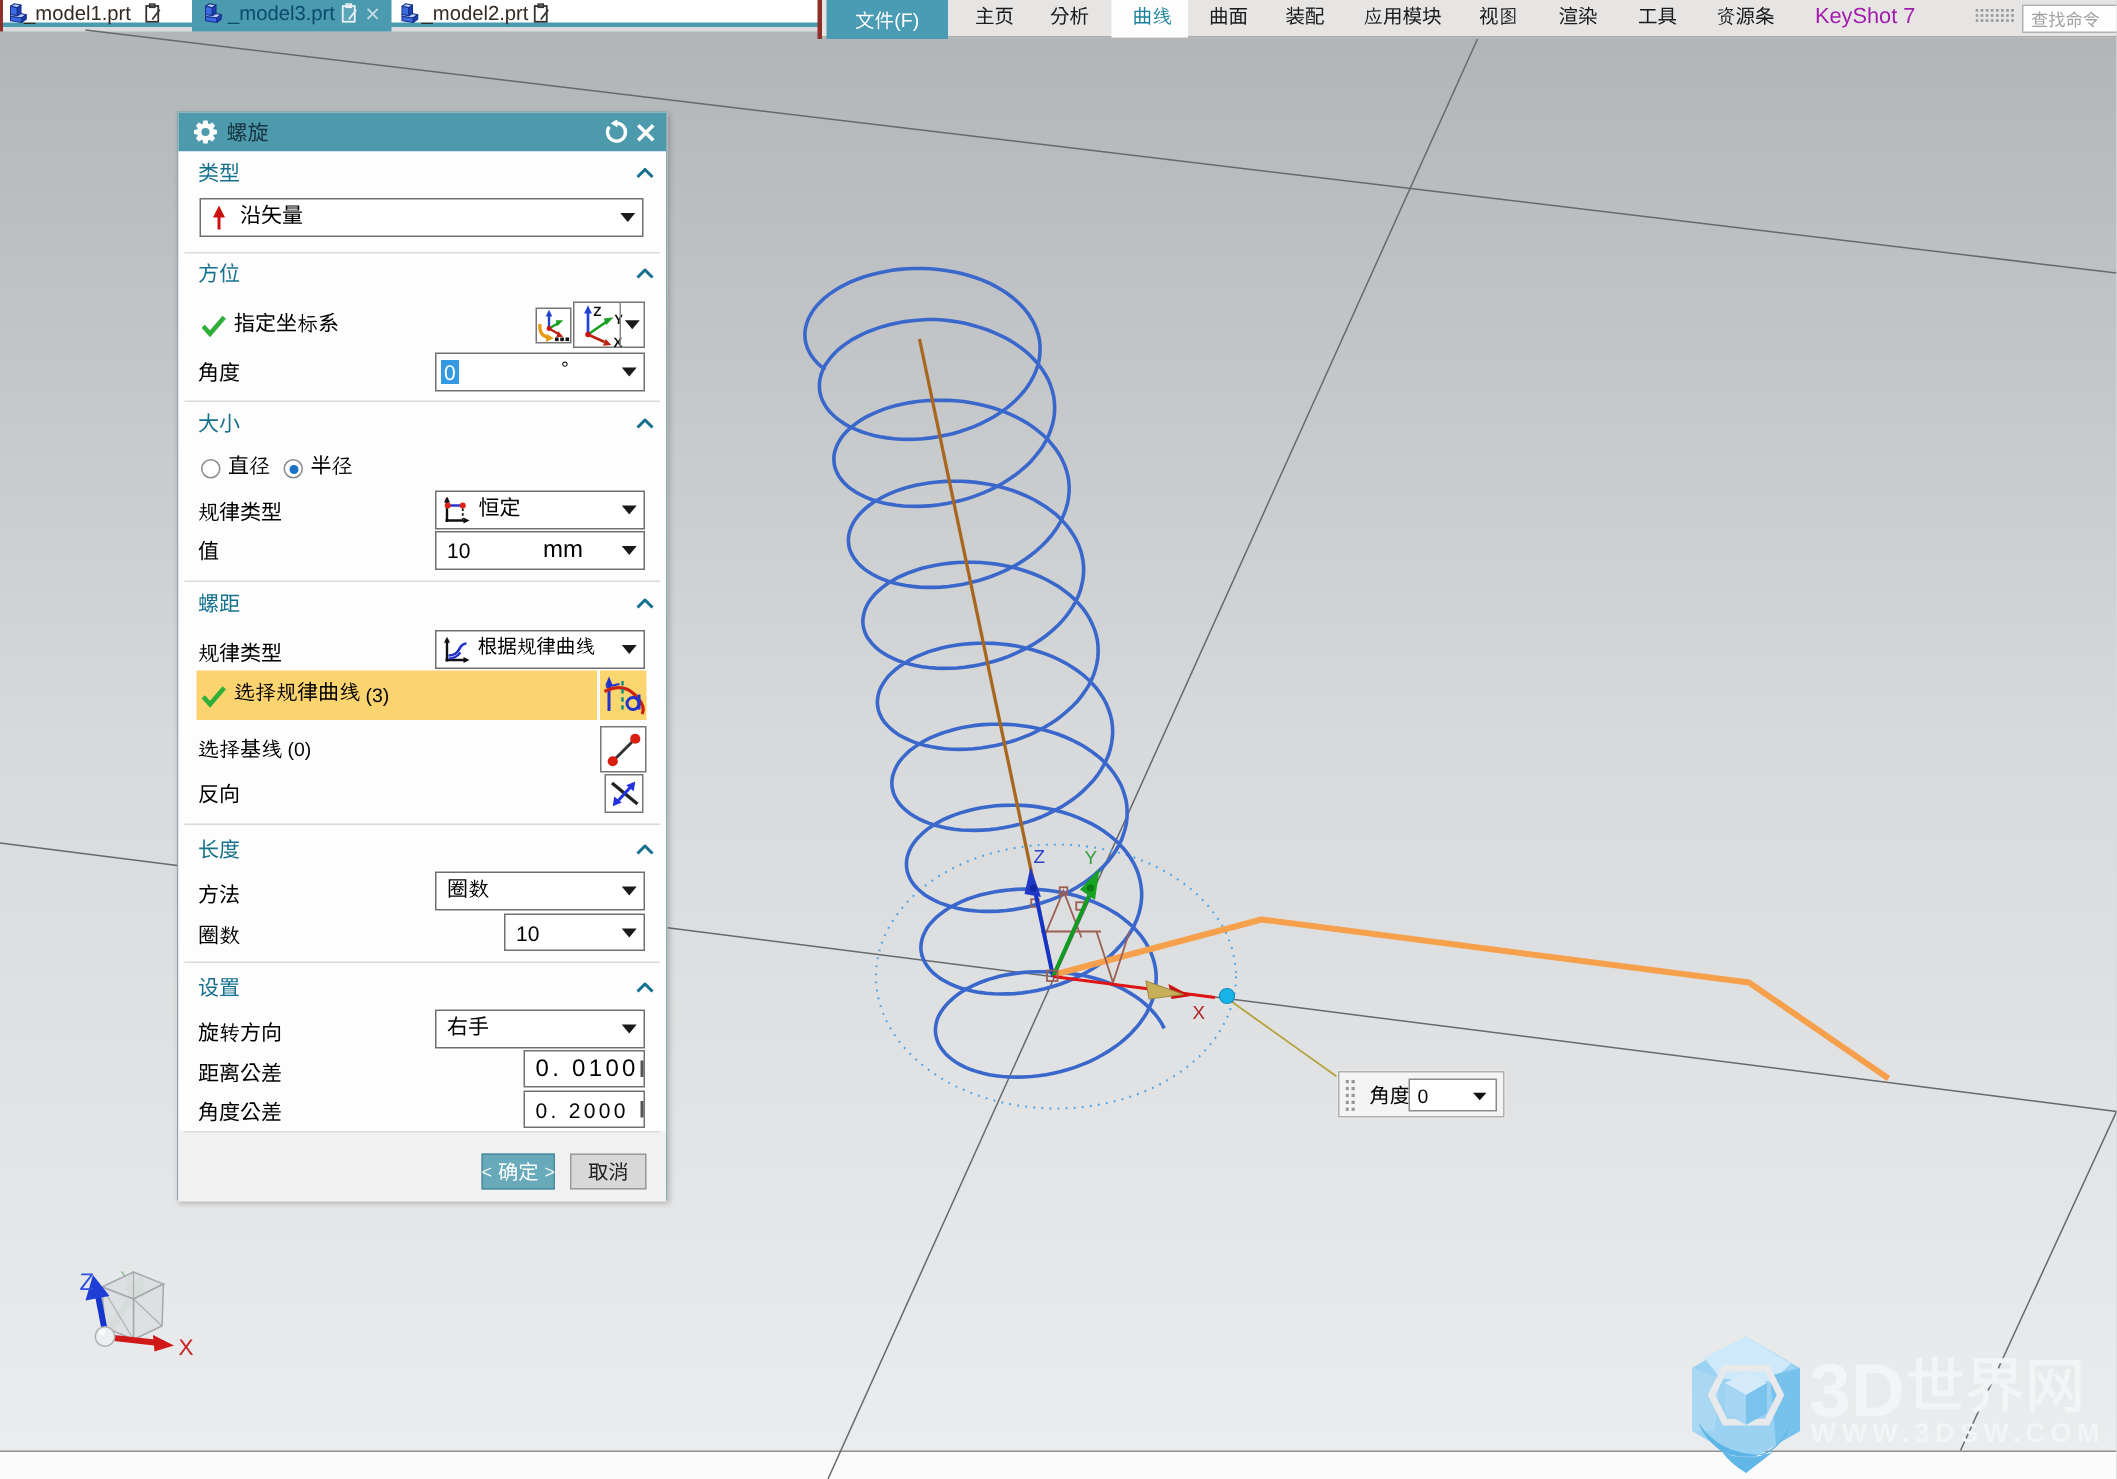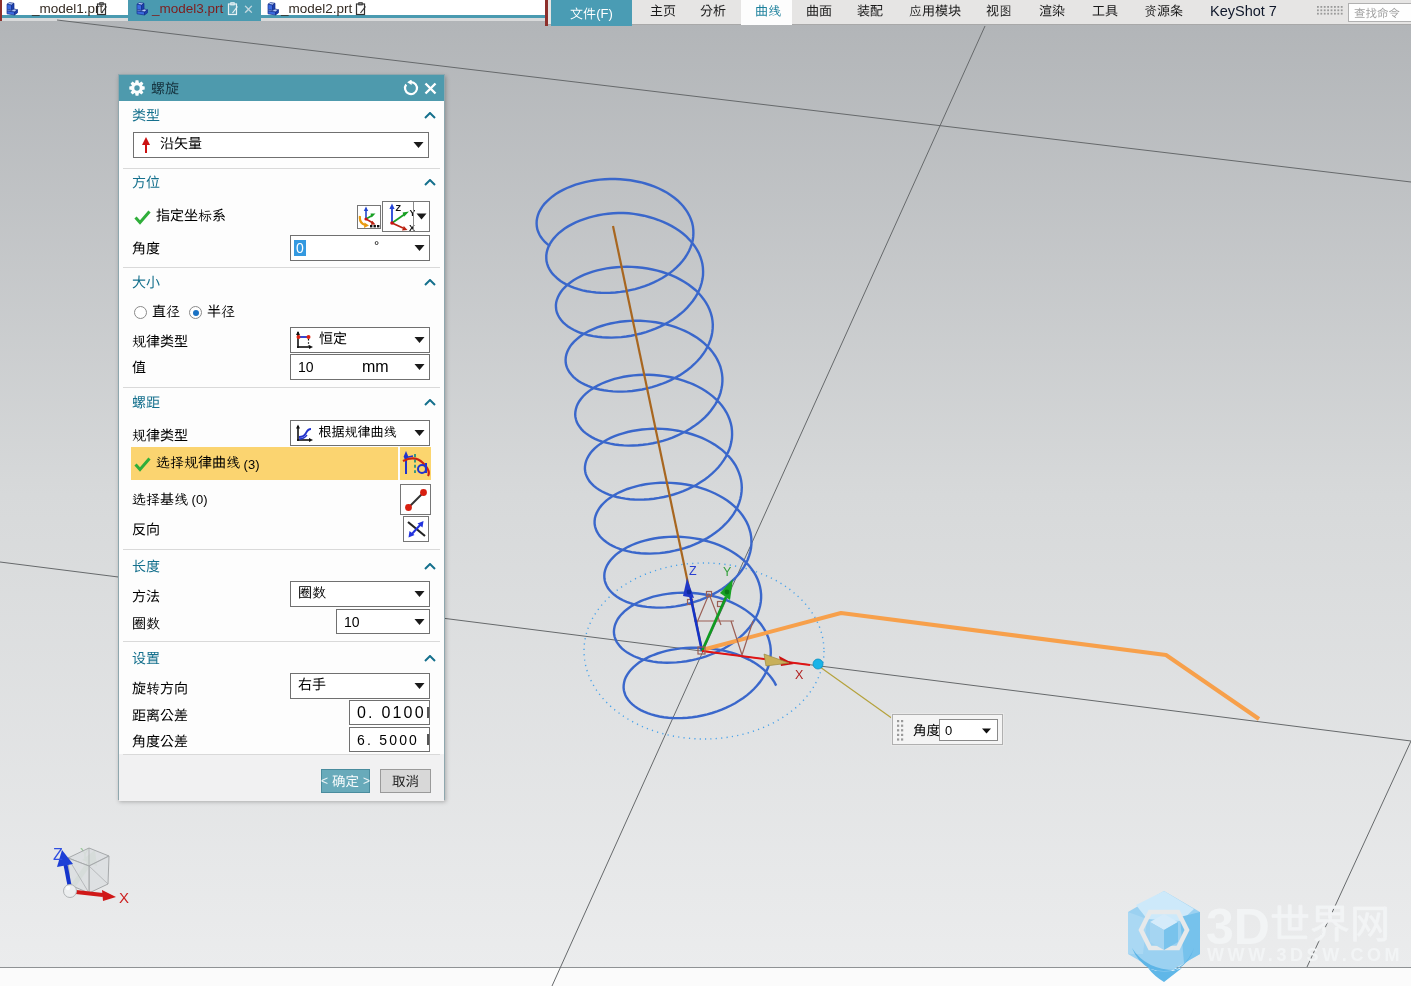--- a/index.html
+++ b/index.html
@@ -351,38 +351,38 @@
     <svg width="15" height="15" viewBox="0 0 15 15" style="position:absolute;left:4px;top:1px">
       <g stroke="#16308c" stroke-width="0.7" stroke-linejoin="round">
         <polygon points="3,3.2 5.5,1.5 10,2.3 7.5,4.2" fill="#b8ccf6"></polygon>
         <polygon points="3,3.2 7.5,4.2 7.5,9.5 3,8.6" fill="#3b6ae0"></polygon>
         <polygon points="7.5,4.2 10,2.3 10,8 7.5,9.5" fill="#1c3fae"></polygon>
         <polygon points="3,8.6 7.5,9.5 10,8 13.5,8.8 10.5,11 3,10" fill="#b8ccf6"></polygon>
         <polygon points="3,10 10.5,11 10.5,14 3,12.8" fill="#3b6ae0"></polygon>
         <polygon points="10.5,11 13.5,8.8 13.5,11.8 10.5,14" fill="#1c3fae"></polygon>
       </g>
     </svg>
-    <span class="tabtxt" style="left:32px;color:#332a22">_model1.prt</span>
+    <span class="tabtxt" style="left:16px;color:#332a22">_model1.prt</span>
     <svg width="12" height="14" viewBox="0 0 12 14" style="position:absolute;left:96px;top:2px">
       <rect x="1.5" y="2" width="8" height="10.5" fill="rgba(255,255,255,0.1)" stroke="#333" stroke-width="1.2"></rect>
       <rect x="3.8" y="0.7" width="3.4" height="2.2" fill="rgba(255,255,255,0.1)" stroke="#333" stroke-width="1"></rect>
       <line x1="10.5" y1="4.5" x2="5.5" y2="11" stroke="#333" stroke-width="1.2"></line>
     </svg>
     <div style="position:absolute;left:128px;top:0;width:133px;height:21px;background:#4a9ab0"></div>
     <svg width="15" height="15" viewBox="0 0 15 15" style="position:absolute;left:134px;top:1px">
       <g stroke="#16308c" stroke-width="0.7" stroke-linejoin="round">
         <polygon points="3,3.2 5.5,1.5 10,2.3 7.5,4.2" fill="#b8ccf6"></polygon>
         <polygon points="3,3.2 7.5,4.2 7.5,9.5 3,8.6" fill="#3b6ae0"></polygon>
         <polygon points="7.5,4.2 10,2.3 10,8 7.5,9.5" fill="#1c3fae"></polygon>
         <polygon points="3,8.6 7.5,9.5 10,8 13.5,8.8 10.5,11 3,10" fill="#b8ccf6"></polygon>
         <polygon points="3,10 10.5,11 10.5,14 3,12.8" fill="#3b6ae0"></polygon>
         <polygon points="10.5,11 13.5,8.8 13.5,11.8 10.5,14" fill="#1c3fae"></polygon>
       </g>
     </svg>
-    <span class="tabtxt" style="left:152px;color:#7f1d1d">_model3.prt</span>
+    <span class="tabtxt" style="left:152px;color:#0c4a6e">_model3.prt</span>
     <svg width="12" height="14" viewBox="0 0 12 14" style="position:absolute;left:227px;top:2px">
       <rect x="1.5" y="2" width="8" height="10.5" fill="rgba(255,255,255,0.1)" stroke="#e8f2f5" stroke-width="1.2"></rect>
       <rect x="3.8" y="0.7" width="3.4" height="2.2" fill="rgba(255,255,255,0.1)" stroke="#e8f2f5" stroke-width="1"></rect>
       <line x1="10.5" y1="4.5" x2="5.5" y2="11" stroke="#e8f2f5" stroke-width="1.2"></line>
     </svg>
     <span style="position:absolute;left:243px;top:2px;font-size:13px;color:#c3d9e0">✕</span>
     <svg width="15" height="15" viewBox="0 0 15 15" style="position:absolute;left:265px;top:1px">
       <g stroke="#16308c" stroke-width="0.7" stroke-linejoin="round">
         <polygon points="3,3.2 5.5,1.5 10,2.3 7.5,4.2" fill="#b8ccf6"></polygon>
         <polygon points="3,3.2 7.5,4.2 7.5,9.5 3,8.6" fill="#3b6ae0"></polygon>
@@ -464,21 +464,21 @@
       </svg>
     </div>
     <div class="lbl" style="left:1144px;top:0px;height:21px;">
       <svg width="39" height="13" viewBox="0 0 3 1" fill="#1b1b1b" style="flex:none">
         <use href="#c8d44" x="0" width="1" height="1"></use>
         <use href="#c6e90" x="1" width="1" height="1"></use>
         <use href="#c6761" x="2" width="1" height="1"></use>
       </svg>
     </div>
     <div class="lbl" style="left:1210px;top:0px;height:21px;">
-      <span style="font-size:14.5px;color:#0f172a">KeyShot 7</span>
+      <span style="font-size:14.5px;color:#a21caf">KeyShot 7</span>
     </div>
     <svg width="27" height="10" viewBox="0 0 27 10" style="position:absolute;left:1317px;top:6px">
       <rect x="0.0" y="0.0" width="1.8" height="1.8" fill="#9a9a9a"></rect>
       <rect x="3.4" y="0.0" width="1.8" height="1.8" fill="#9a9a9a"></rect>
       <rect x="6.8" y="0.0" width="1.8" height="1.8" fill="#9a9a9a"></rect>
       <rect x="10.2" y="0.0" width="1.8" height="1.8" fill="#9a9a9a"></rect>
       <rect x="13.6" y="0.0" width="1.8" height="1.8" fill="#9a9a9a"></rect>
       <rect x="17.0" y="0.0" width="1.8" height="1.8" fill="#9a9a9a"></rect>
       <rect x="20.4" y="0.0" width="1.8" height="1.8" fill="#9a9a9a"></rect>
       <rect x="23.8" y="0.0" width="1.8" height="1.8" fill="#9a9a9a"></rect>
@@ -872,21 +872,21 @@
       </div>
       <div class="lbl" style="left:13px;top:631px;height:18px;">
         <svg width="56" height="14" viewBox="0 0 4 1" fill="#000" style="flex:none">
           <use href="#c89d2" x="0" width="1" height="1"></use>
           <use href="#c5ea6" x="1" width="1" height="1"></use>
           <use href="#c516c" x="2" width="1" height="1"></use>
           <use href="#c5dee" x="3" width="1" height="1"></use>
         </svg>
       </div>
       <div class="combo" style="left:230px;top:626px;width:81px;height:25px">
-        <span style="font-size:14px;margin-left:7px;letter-spacing:2.2px">6. 5000</span>
+        <span style="font-size:14px;margin-left:7px;letter-spacing:2.2px">0. 2000</span>
         <div style="position:absolute;right:0.5px;top:6px;width:1.2px;height:11px;background:#555"></div>
       </div>
       <div id="okbtn">
         <span style="font-size:12px;color:#eef6f8;margin-right:4px">&lt;</span>
         <svg width="27" height="14" viewBox="0 0 2 1" fill="#ffffff" style="flex:none">
           <use href="#c786e" x="0" width="1" height="1"></use>
           <use href="#c5b9a" x="1" width="1" height="1"></use>
         </svg>
         <span style="font-size:12px;color:#eef6f8;margin-left:4px">&gt;</span>
       </div>

